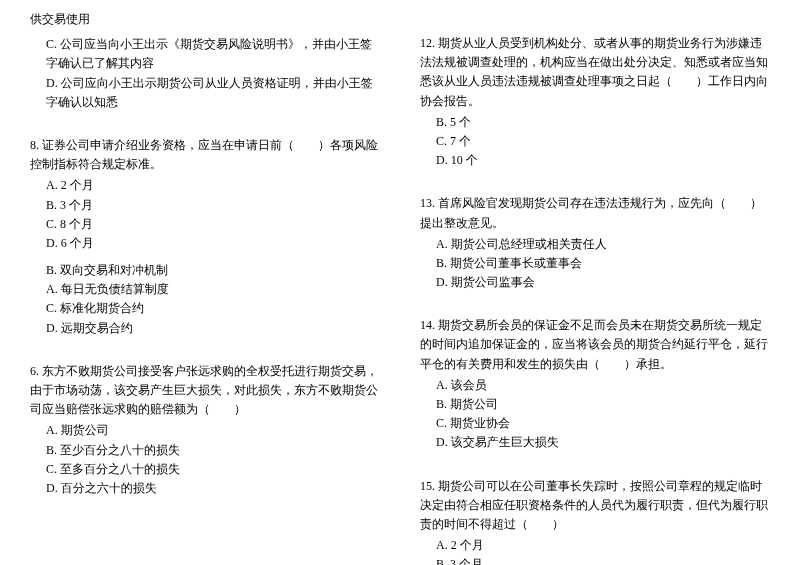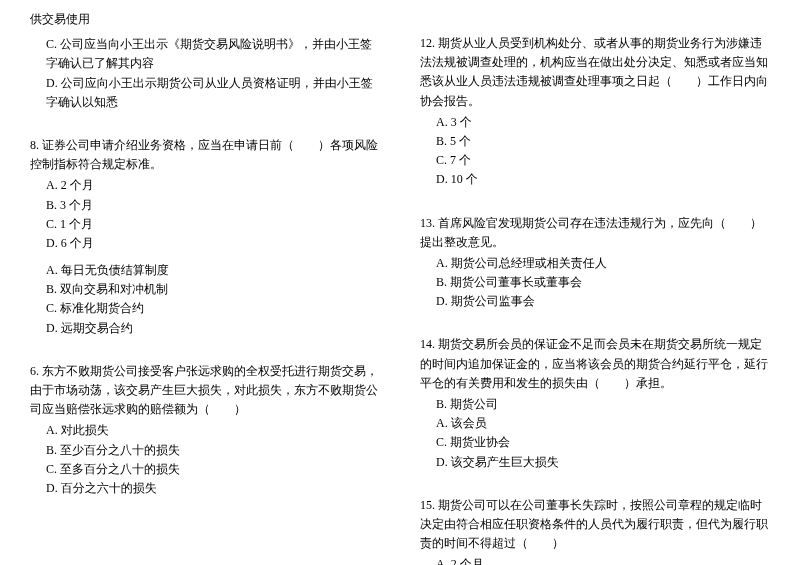--- a/index.html
+++ b/index.html
@@ -58,55 +58,54 @@
 <div class="page-content">
   <div class="columns">
     <div class="col-left" id="left-col">
         <div class="section-intro">供交易使用</div>
         <div class="option">C. 公司应当向小王出示《期货交易风险说明书》，并由小王签字确认已了解其内容</div>
         <div class="option">D. 公司应向小王出示期货公司从业人员资格证明，并由小王签字确认以知悉</div>
         <div class="question-block">
           <div class="question-text">8. 证券公司申请介绍业务资格，应当在申请日前（　　）各项风险控制指标符合规定标准。</div>
           <div class="option">A. 2 个月</div>
           <div class="option">B. 3 个月</div>
-          <div class="option">C. 1 个月</div>
+          <div class="option">C. 8 个月</div>
           <div class="option">D. 6 个月</div>
         </div>
         <div class="question-block">
+          <div class="option">B. 双向交易和对冲机制</div>
           <div class="option">A. 每日无负债结算制度</div>
-          <div class="option">B. 双向交易和对冲机制</div>
           <div class="option">C. 标准化期货合约</div>
           <div class="option">D. 远期交易合约</div>
         </div>
         <div class="question-block">
           <div class="question-text">6. 东方不败期货公司接受客户张远求购的全权受托进行期货交易，由于市场动荡，该交易产生巨大损失，对此损失，东方不败期货公司应当赔偿张远求购的赔偿额为（　　）</div>
-          <div class="option">A. 对此损失</div>
+          <div class="option">A. 期货公司</div>
           <div class="option">B. 至少百分之八十的损失</div>
           <div class="option">C. 至多百分之八十的损失</div>
           <div class="option">D. 百分之六十的损失</div>
         </div>
       </div>
     <div class="col-right" id="right-col">
         <div class="question-block">
           <div class="question-text">12. 期货从业人员受到机构处分、或者从事的期货业务行为涉嫌违法法规被调查处理的，机构应当在做出处分决定、知悉或者应当知悉该从业人员违法违规被调查处理事项之日起（　　）工作日内向协会报告。</div>
-          <div class="option">A. 3 个</div>
           <div class="option">B. 5 个</div>
           <div class="option">C. 7 个</div>
           <div class="option">D. 10 个</div>
         </div>
         <div class="question-block">
           <div class="question-text">13. 首席风险官发现期货公司存在违法违规行为，应先向（　　）提出整改意见。</div>
           <div class="option">A. 期货公司总经理或相关责任人</div>
           <div class="option">B. 期货公司董事长或董事会</div>
           <div class="option">D. 期货公司监事会</div>
         </div>
         <div class="question-block">
           <div class="question-text">14. 期货交易所会员的保证金不足而会员未在期货交易所统一规定的时间内追加保证金的，应当将该会员的期货合约延行平仓，延行平仓的有关费用和发生的损失由（　　）承担。</div>
+          <div class="option">A. 该会员</div>
           <div class="option">B. 期货公司</div>
-          <div class="option">A. 该会员</div>
           <div class="option">C. 期货业协会</div>
           <div class="option">D. 该交易产生巨大损失</div>
         </div>
         <div class="question-block">
           <div class="question-text">15. 期货公司可以在公司董事长失踪时，按照公司章程的规定临时决定由符合相应任职资格条件的人员代为履行职责，但代为履行职责的时间不得超过（　　）</div>
           <div class="option">A. 2 个月</div>
           <div class="option">B. 3 个月</div>
           <div class="option">C. 6 个月</div>
           <div class="option">D. 12 个月</div>
         </div>

